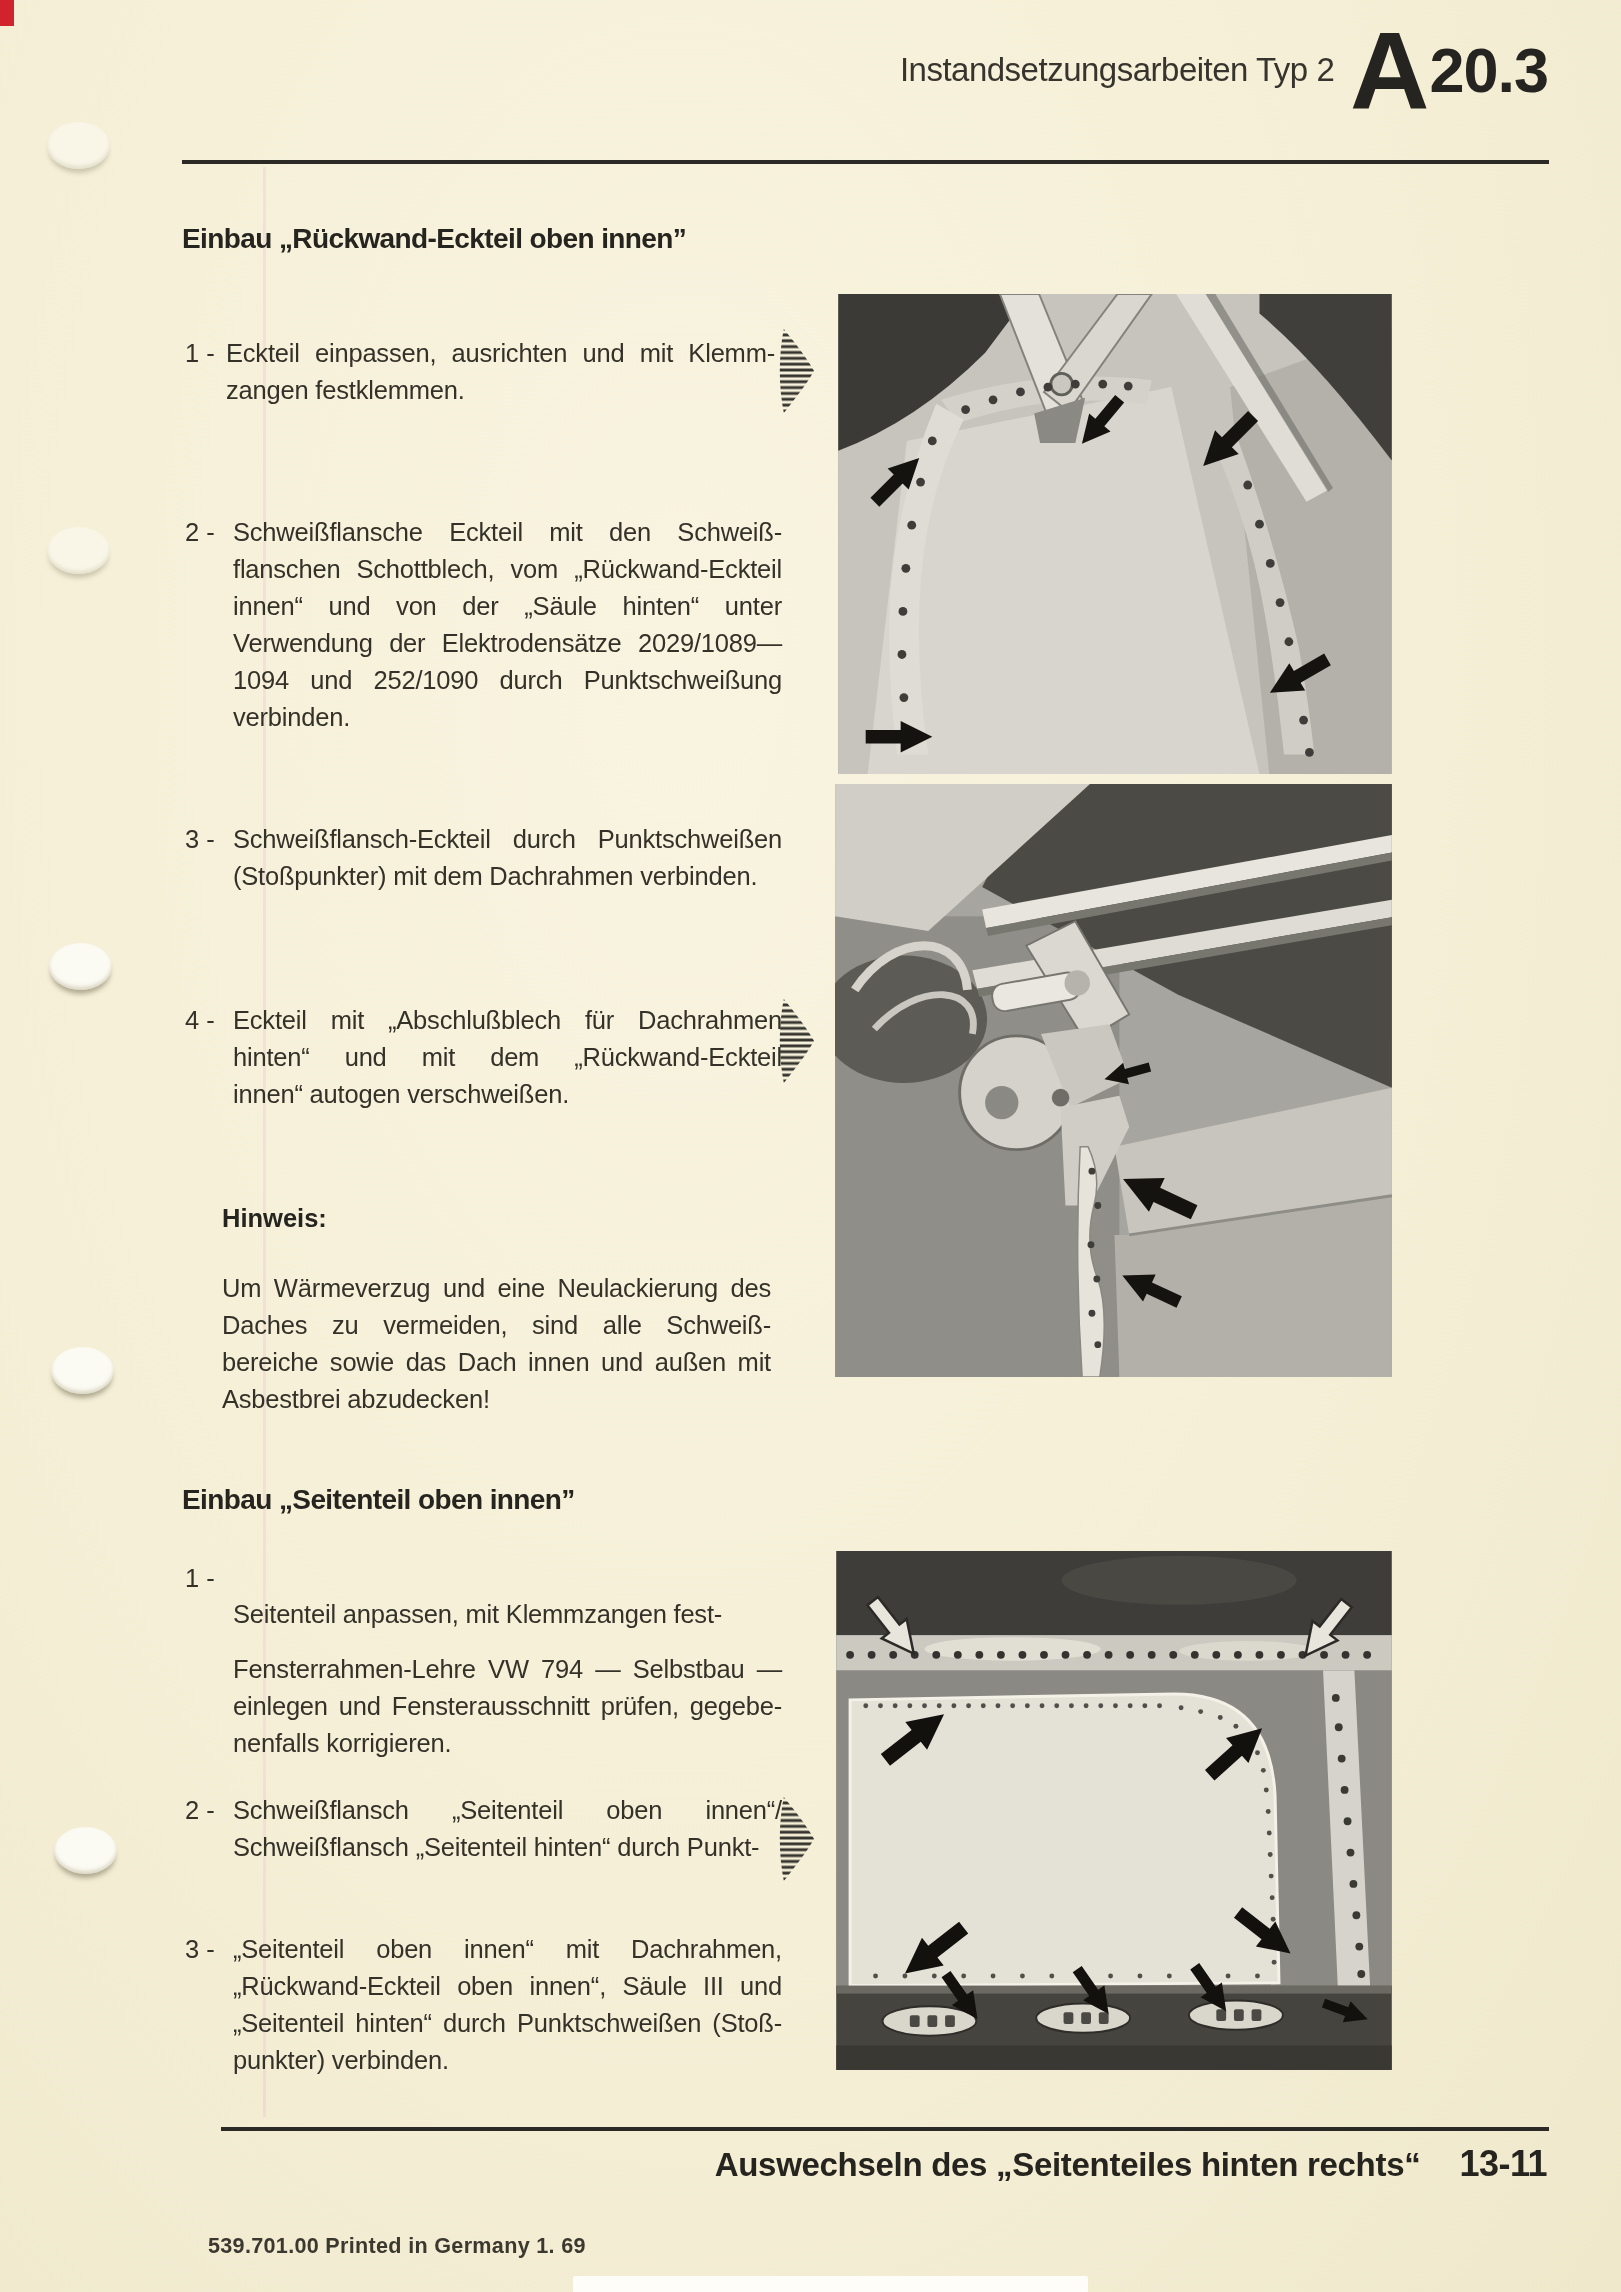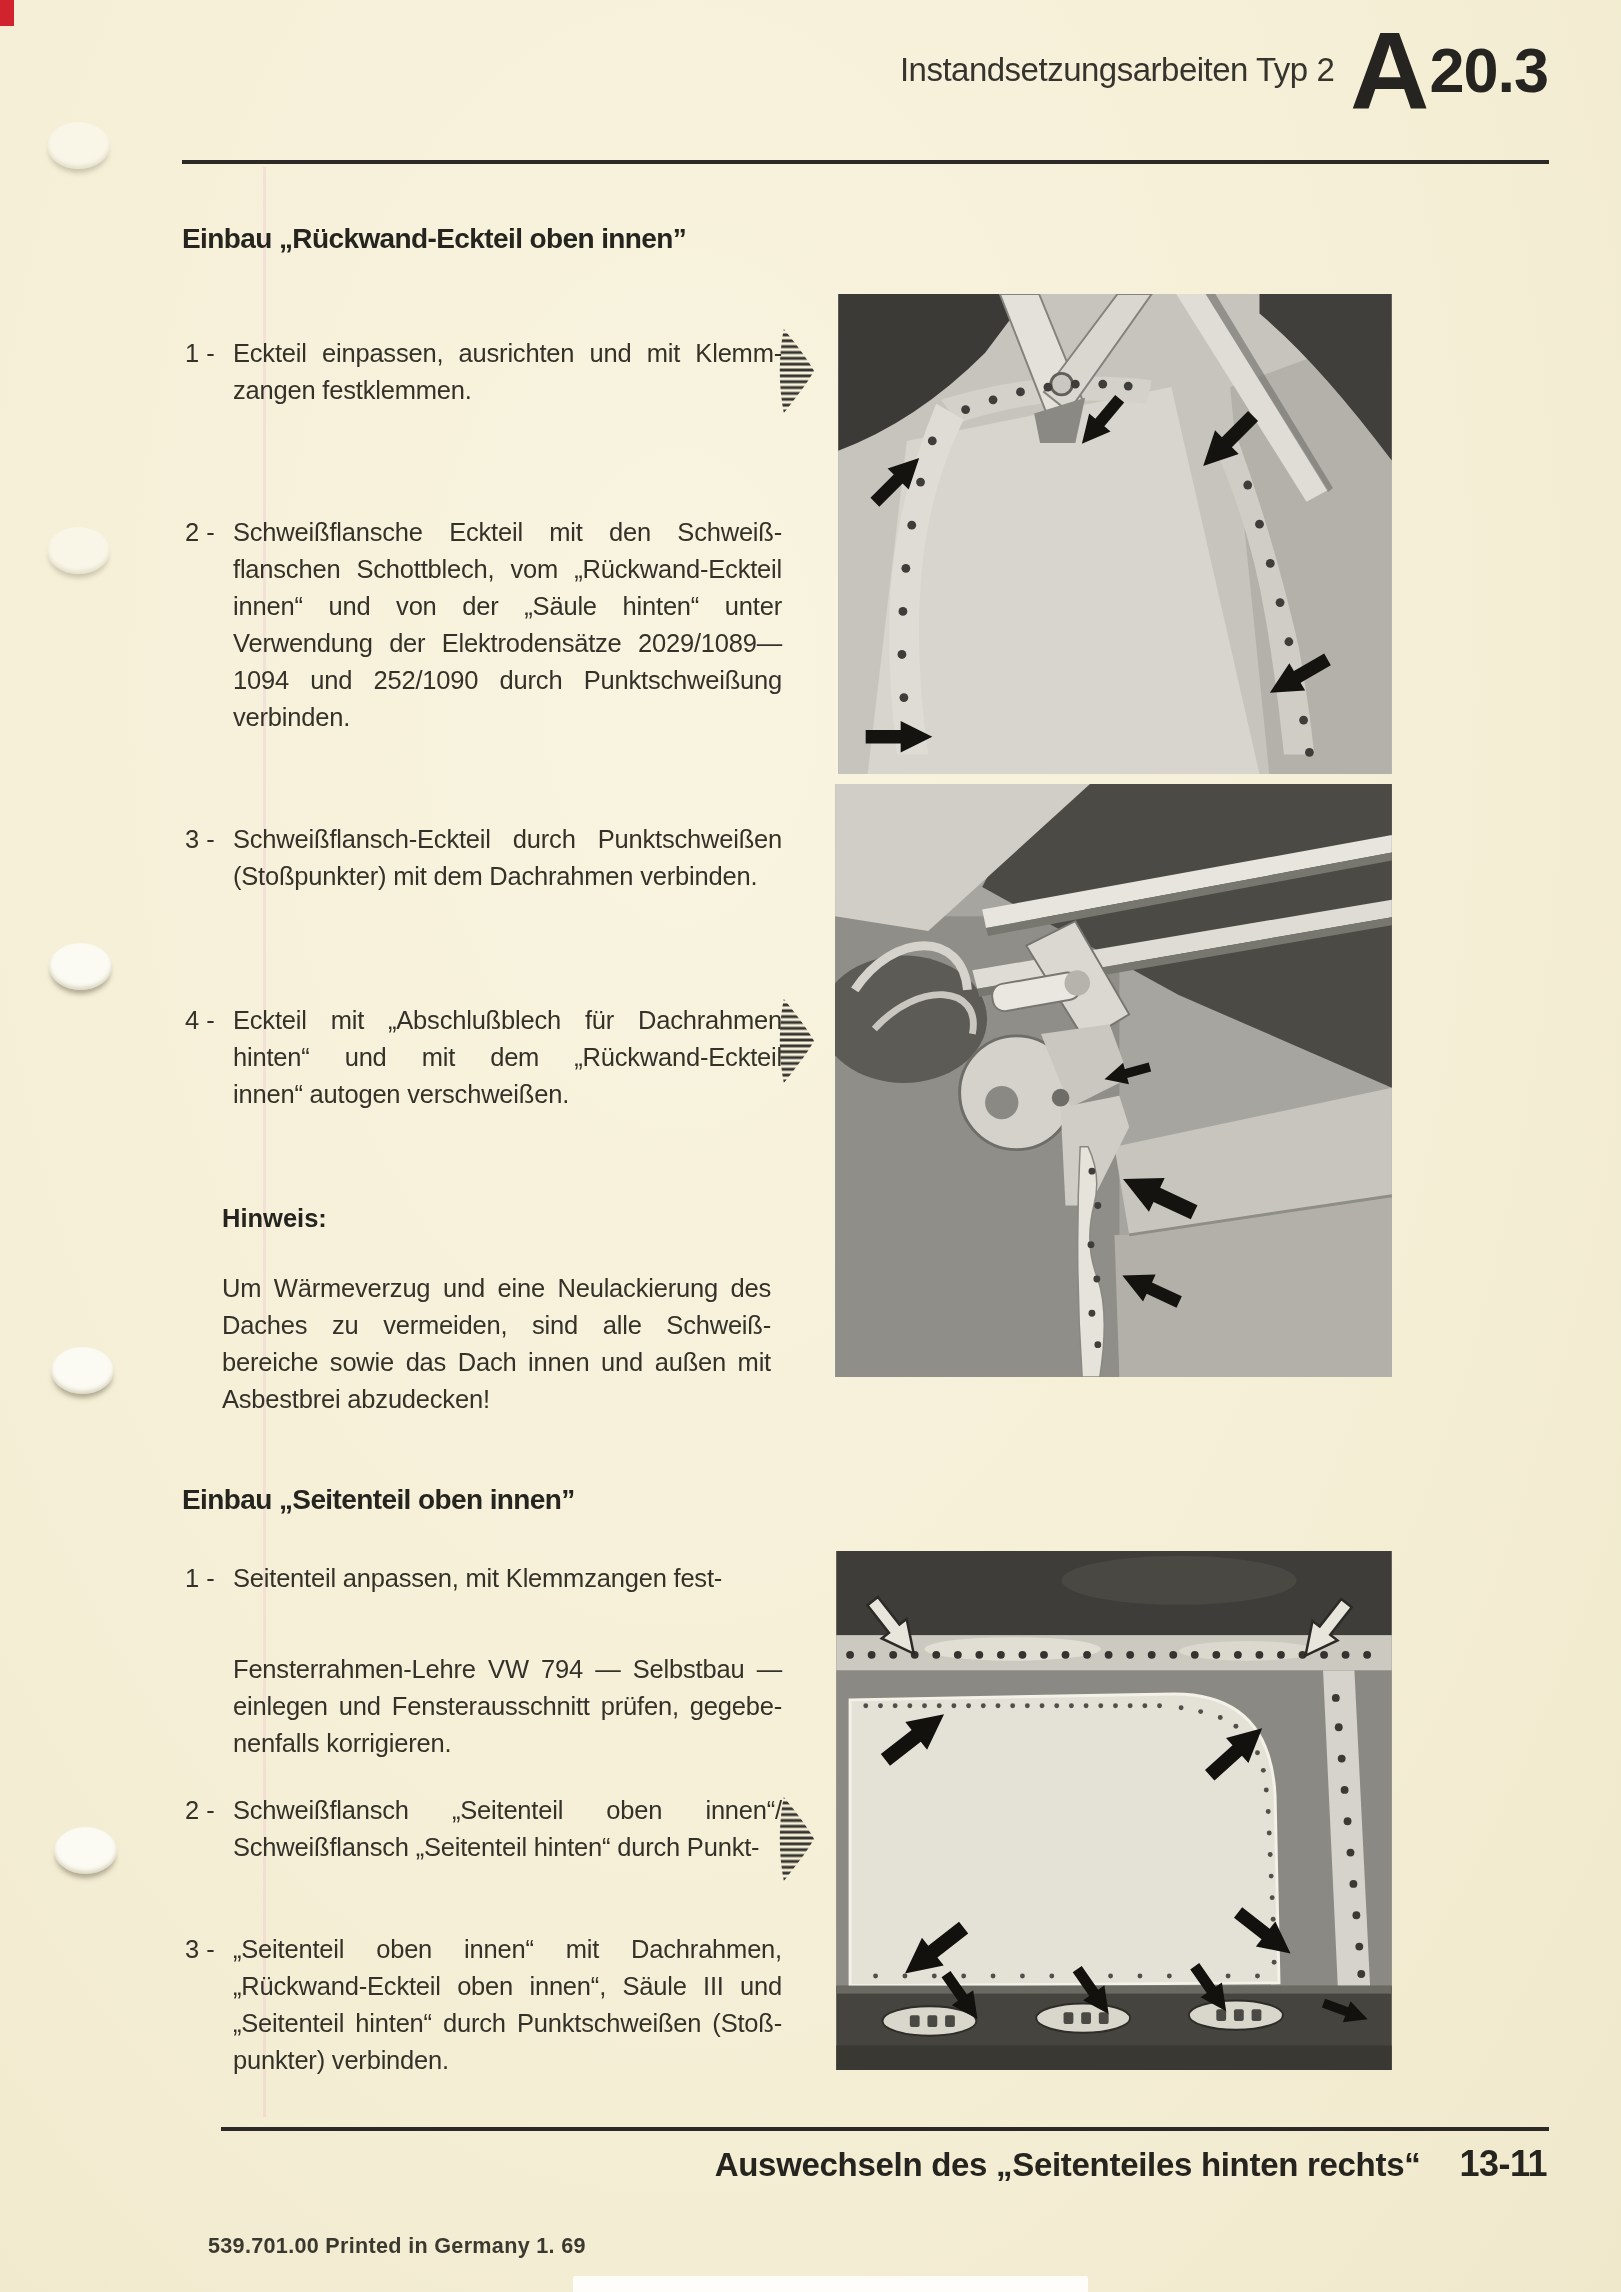--- a/index.html
+++ b/index.html
@@ -72,21 +72,21 @@
   <div class="abs hdr">
     <span class="hdr-title">Instandsetzungsarbeiten Typ 2</span>
     <span class="hdr-A">A</span>
     <span class="hdr-code">20.3</span>
   </div>
   <div class="abs rule" style="left:182px;top:160px;width:1367px;"></div>
 
   <div class="abs sec-title" style="left:182px;top:223px;">Einbau „Rückwand-Eckteil oben innen”</div>
 
   <div class="abs step-label" style="left:185px;top:335px;">1 -</div>
-  <div class="abs lines" style="left:233px;top:335px;">
+  <div class="abs lines" style="left:226px;top:335px;">
       <div>Eckteil einpassen, ausrichten und mit Klemm-</div>
       <div>zangen festklemmen.</div>
     </div>
 
   <div class="abs step-label" style="left:185px;top:514px;">2 -</div>
   <div class="abs lines" style="left:233px;top:514px;">
       <div>Schweißflansche Eckteil mit den Schweiß-</div>
       <div>flanschen Schottblech, vom „Rückwand-Eckteil</div>
       <div>innen“ und von der „Säule hinten“ unter</div>
       <div>Verwendung der Elektrodensätze 2029/1089—</div>
@@ -111,21 +111,21 @@
   <div class="abs lines" style="left:222px;top:1270px;">
       <div>Um Wärmeverzug und eine Neulackierung des</div>
       <div>Daches zu vermeiden, sind alle Schweiß-</div>
       <div>bereiche sowie das Dach innen und außen mit</div>
       <div>Asbestbrei abzudecken!</div>
     </div>
 
   <div class="abs sec-title" style="left:182px;top:1484px;">Einbau „Seitenteil oben innen”</div>
 
   <div class="abs step-label" style="left:185px;top:1560px;">1 -</div>
-  <div class="abs lines" style="left:233px;top:1560px;">
+  <div class="abs lines" style="left:233px;top:1596px;">
       <div>Seitenteil anpassen, mit Klemmzangen fest-</div>
     </div>
 
   <div class="abs lines" style="left:233px;top:1651px;">
       <div>Fensterrahmen-Lehre VW 794 — Selbstbau —</div>
       <div>einlegen und Fensterausschnitt prüfen, gegebe-</div>
       <div>nenfalls korrigieren.</div>
     </div>
 
   <div class="abs step-label" style="left:185px;top:1792px;">2 -</div>

